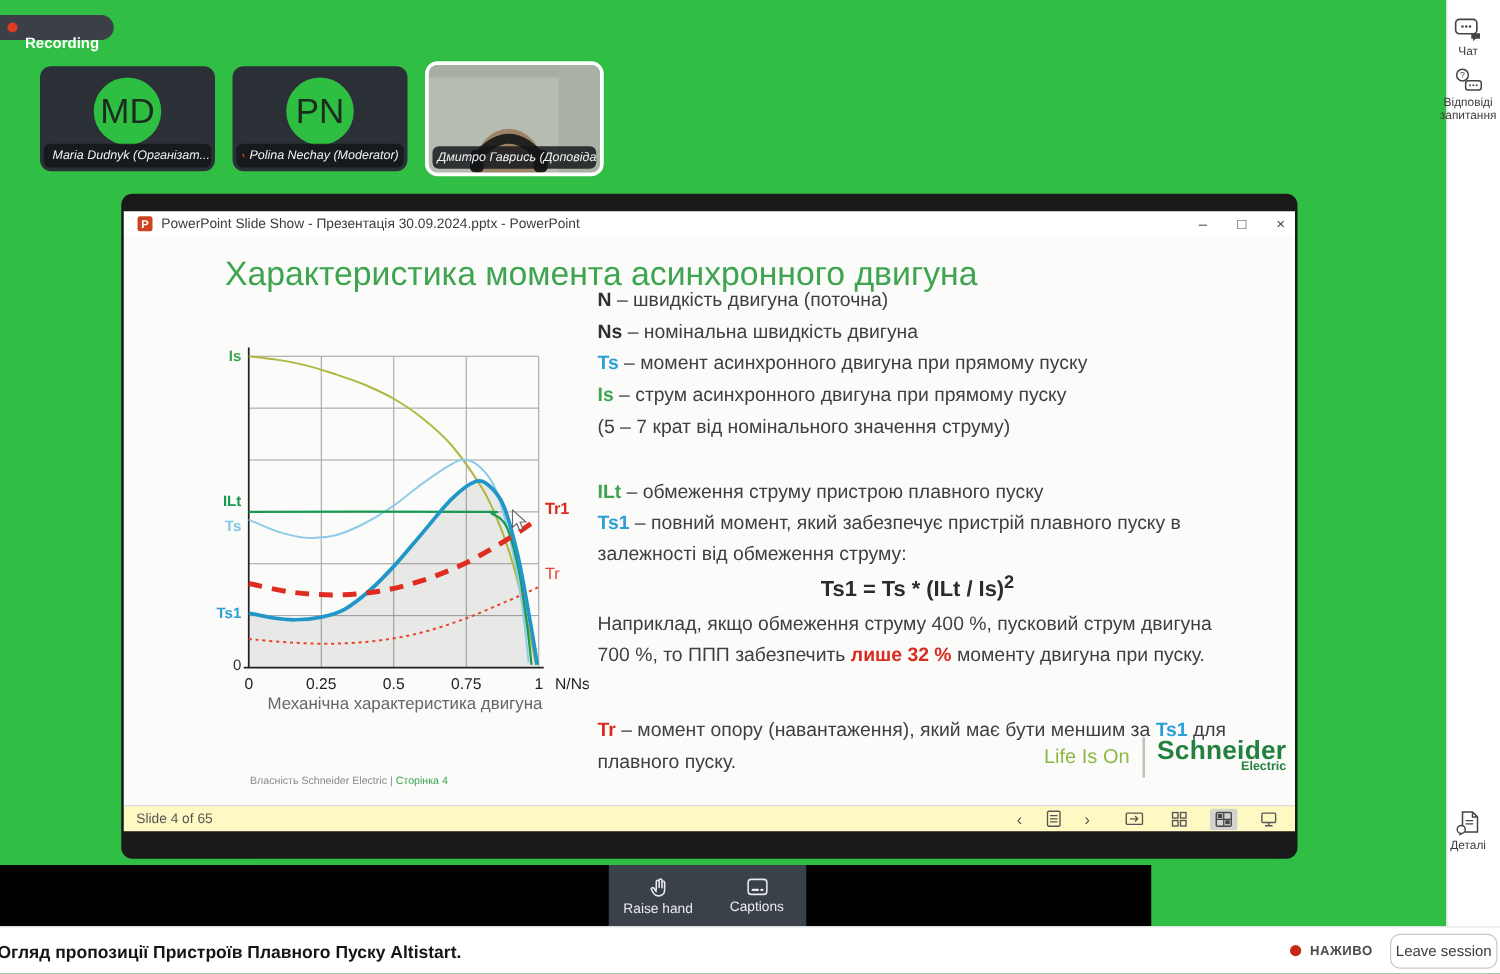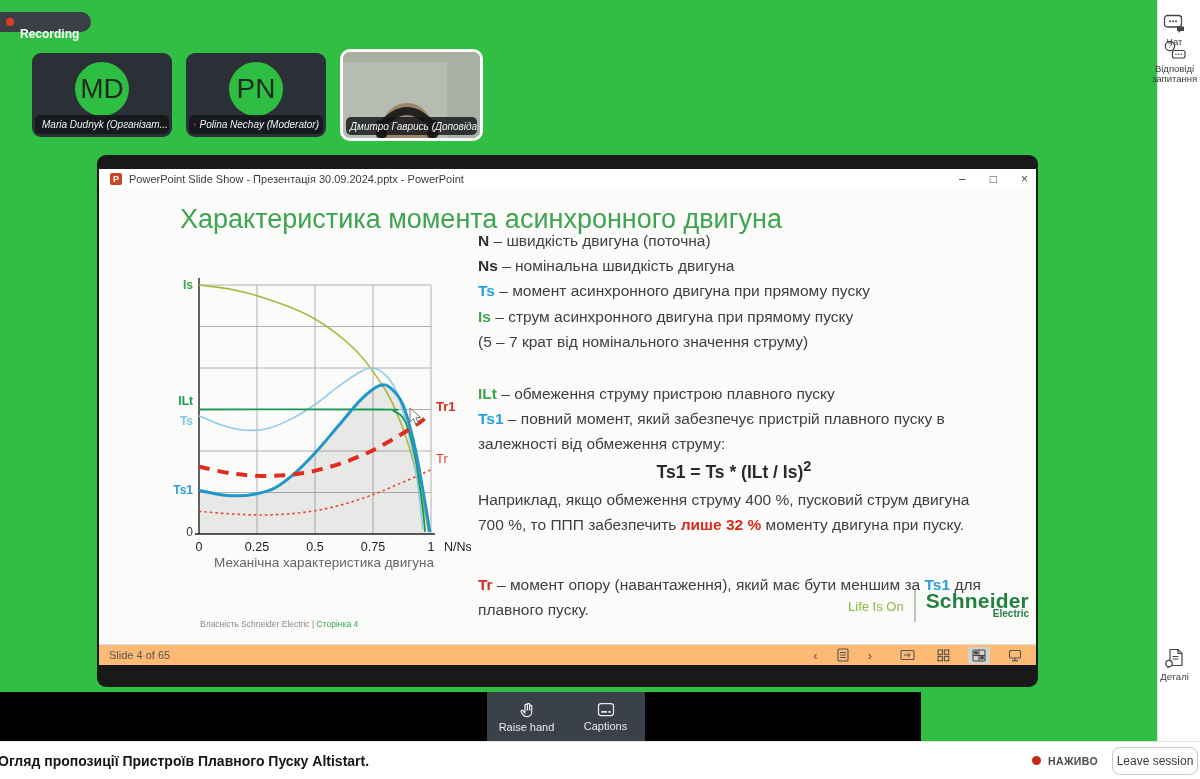--- a/index.html
+++ b/index.html
@@ -27,21 +27,21 @@
   
   .ppt-window { left:97px; top:155px; width:941px; height:532px; background:#191919; border-radius:9px; }
   .ppt-titlebar { left:2px; top:14px; right:2px; height:19px; background:#fff;
     display:flex; align-items:center; padding:0 8px 0 11px; }
   .ppt-appicon { width:12px; height:12px; background:#cb4424; border-radius:2px; color:#fff;
     font-size:9px; font-weight:bold; display:flex; align-items:center; justify-content:center; }
   .ppt-title { font-size:11px; color:#3c3c3c; margin-left:7px; white-space:nowrap; }
   .ppt-controls { margin-left:auto; display:flex; gap:24px; }
   .ppt-controls span { font-size:12px; color:#454545; cursor:default; }
   .ppt-slide { left:2px; top:33px; width:937px; height:456px; background:#fbfbfa; overflow:hidden; }
-  .ppt-statusbar { left:2px; top:489px; width:937px; height:21px; background:#fdba74;
+  .ppt-statusbar { left:2px; top:489px; width:937px; height:21px; background:#fef9c3;
     border-top:1px solid #dcdcda; display:flex; align-items:center; padding:0 10px; }
   .status-left { font-size:11px; color:#555; }
   .status-icons { margin-left:auto; display:flex; align-items:center; gap:14px; }
   .status-icons .nav { font-size:13px; color:#555; }
   .sicon { display:flex; align-items:center; justify-content:center; width:22px; height:17px; border-radius:2px; }
   .sicon.active { background:#d2d2cf; }
 
   
   .slide-title { left:81px; top:16px; font-size:27px; color:#3ea450; white-space:nowrap; }
   .txtcol { left:379px; width:512px; font-size:15.5px; color:#3f3f3f; line-height:25.2px; }
@@ -52,21 +52,21 @@
   .formula { left:379px; width:512px; text-align:center; font-weight:bold; font-size:17.5px; color:#2b2b2b; }
   .hl-red { color:#d92b1e; font-weight:bold; }
 
   .chart-wrap { left:72px; top:73px; width:300px; height:300px; }
   .chart-caption { left:60px; top:367px; width:330px; text-align:center; font-size:13.5px; color:#666; }
 
   .slide-footer { left:101px; top:431px; font-size:8.5px; color:#8a8a8a; }
   .slide-footer .green { color:#3ea450; }
   .slide-public { left:0; top:443px; width:937px; text-align:center; font-size:8px; color:#9a9a9a; }
   .logo { left:680px; top:402px; width:250px; display:flex; align-items:center; justify-content:flex-end; gap:10px; }
-  .logo-tagline { color:#8cb942; font-size:13px; }
+  .logo-tagline { color:#8cb942; font-size:16px; }
   .logo-divider { width:2px; height:32px; background:#b9c4bd; }
   .logo-brand { text-align:right; color:#23803f; }
   .logo-brand .brand { font-size:21px; font-weight:bold; letter-spacing:.2px; display:block; line-height:16px; }
   .logo-brand .sub { font-size:10px; font-weight:bold; display:block; line-height:10px; }
 
   
   .black-strip { left:0; top:692px; width:921px; height:49px; background:#000; }
   .meet-toolbar { left:487px; top:0; width:158px; height:49px; background:#3a4149; display:flex; }
   .tb-btn { flex:1; display:flex; flex-direction:column; align-items:center; justify-content:center; gap:3px; cursor:pointer; }
   .tb-btn span { color:#e9ebee; font-size:11px; }
@@ -301,21 +301,21 @@
   <div class="side-item" style="top:14px;">
     <svg width="24" height="20" viewBox="0 0 24 20">
       <rect x="1.5" y="1.5" width="17" height="11.5" rx="3" fill="none" stroke="#444" stroke-width="1.3"></rect>
       <circle cx="7" cy="7.2" r="1" fill="#444"></circle>
         <circle cx="10" cy="7.2" r="1" fill="#444"></circle>
         <circle cx="13" cy="7.2" r="1" fill="#444"></circle>
       <path d="M14 12.5h7v4.5h-3.5l-2 2v-2h-1.5z" fill="#444"></path>
     </svg>
     <span class="lbl">Чат</span>
   </div>
-  <div class="side-item" style="top:40px;">
+  <div class="side-item" style="top:54px;">
     <svg width="24" height="21" viewBox="0 0 24 21">
       <circle cx="7" cy="6" r="4.7" fill="none" stroke="#444" stroke-width="1.2"></circle>
       <text x="7" y="8.4" text-anchor="middle" font-size="7" fill="#444" font-family="Liberation Sans, sans-serif">?</text>
       <rect x="9.5" y="10.5" width="12.5" height="7.5" rx="2" fill="none" stroke="#444" stroke-width="1.2"></rect>
       <circle cx="13" cy="14.2" r="0.8" fill="#444"></circle>
         <circle cx="15.7" cy="14.2" r="0.8" fill="#444"></circle>
         <circle cx="18.4" cy="14.2" r="0.8" fill="#444"></circle>
     </svg>
     <span class="lbl">Відповіді</span>
     <span class="lbl" style="margin-top:-1px;">запитання</span>

